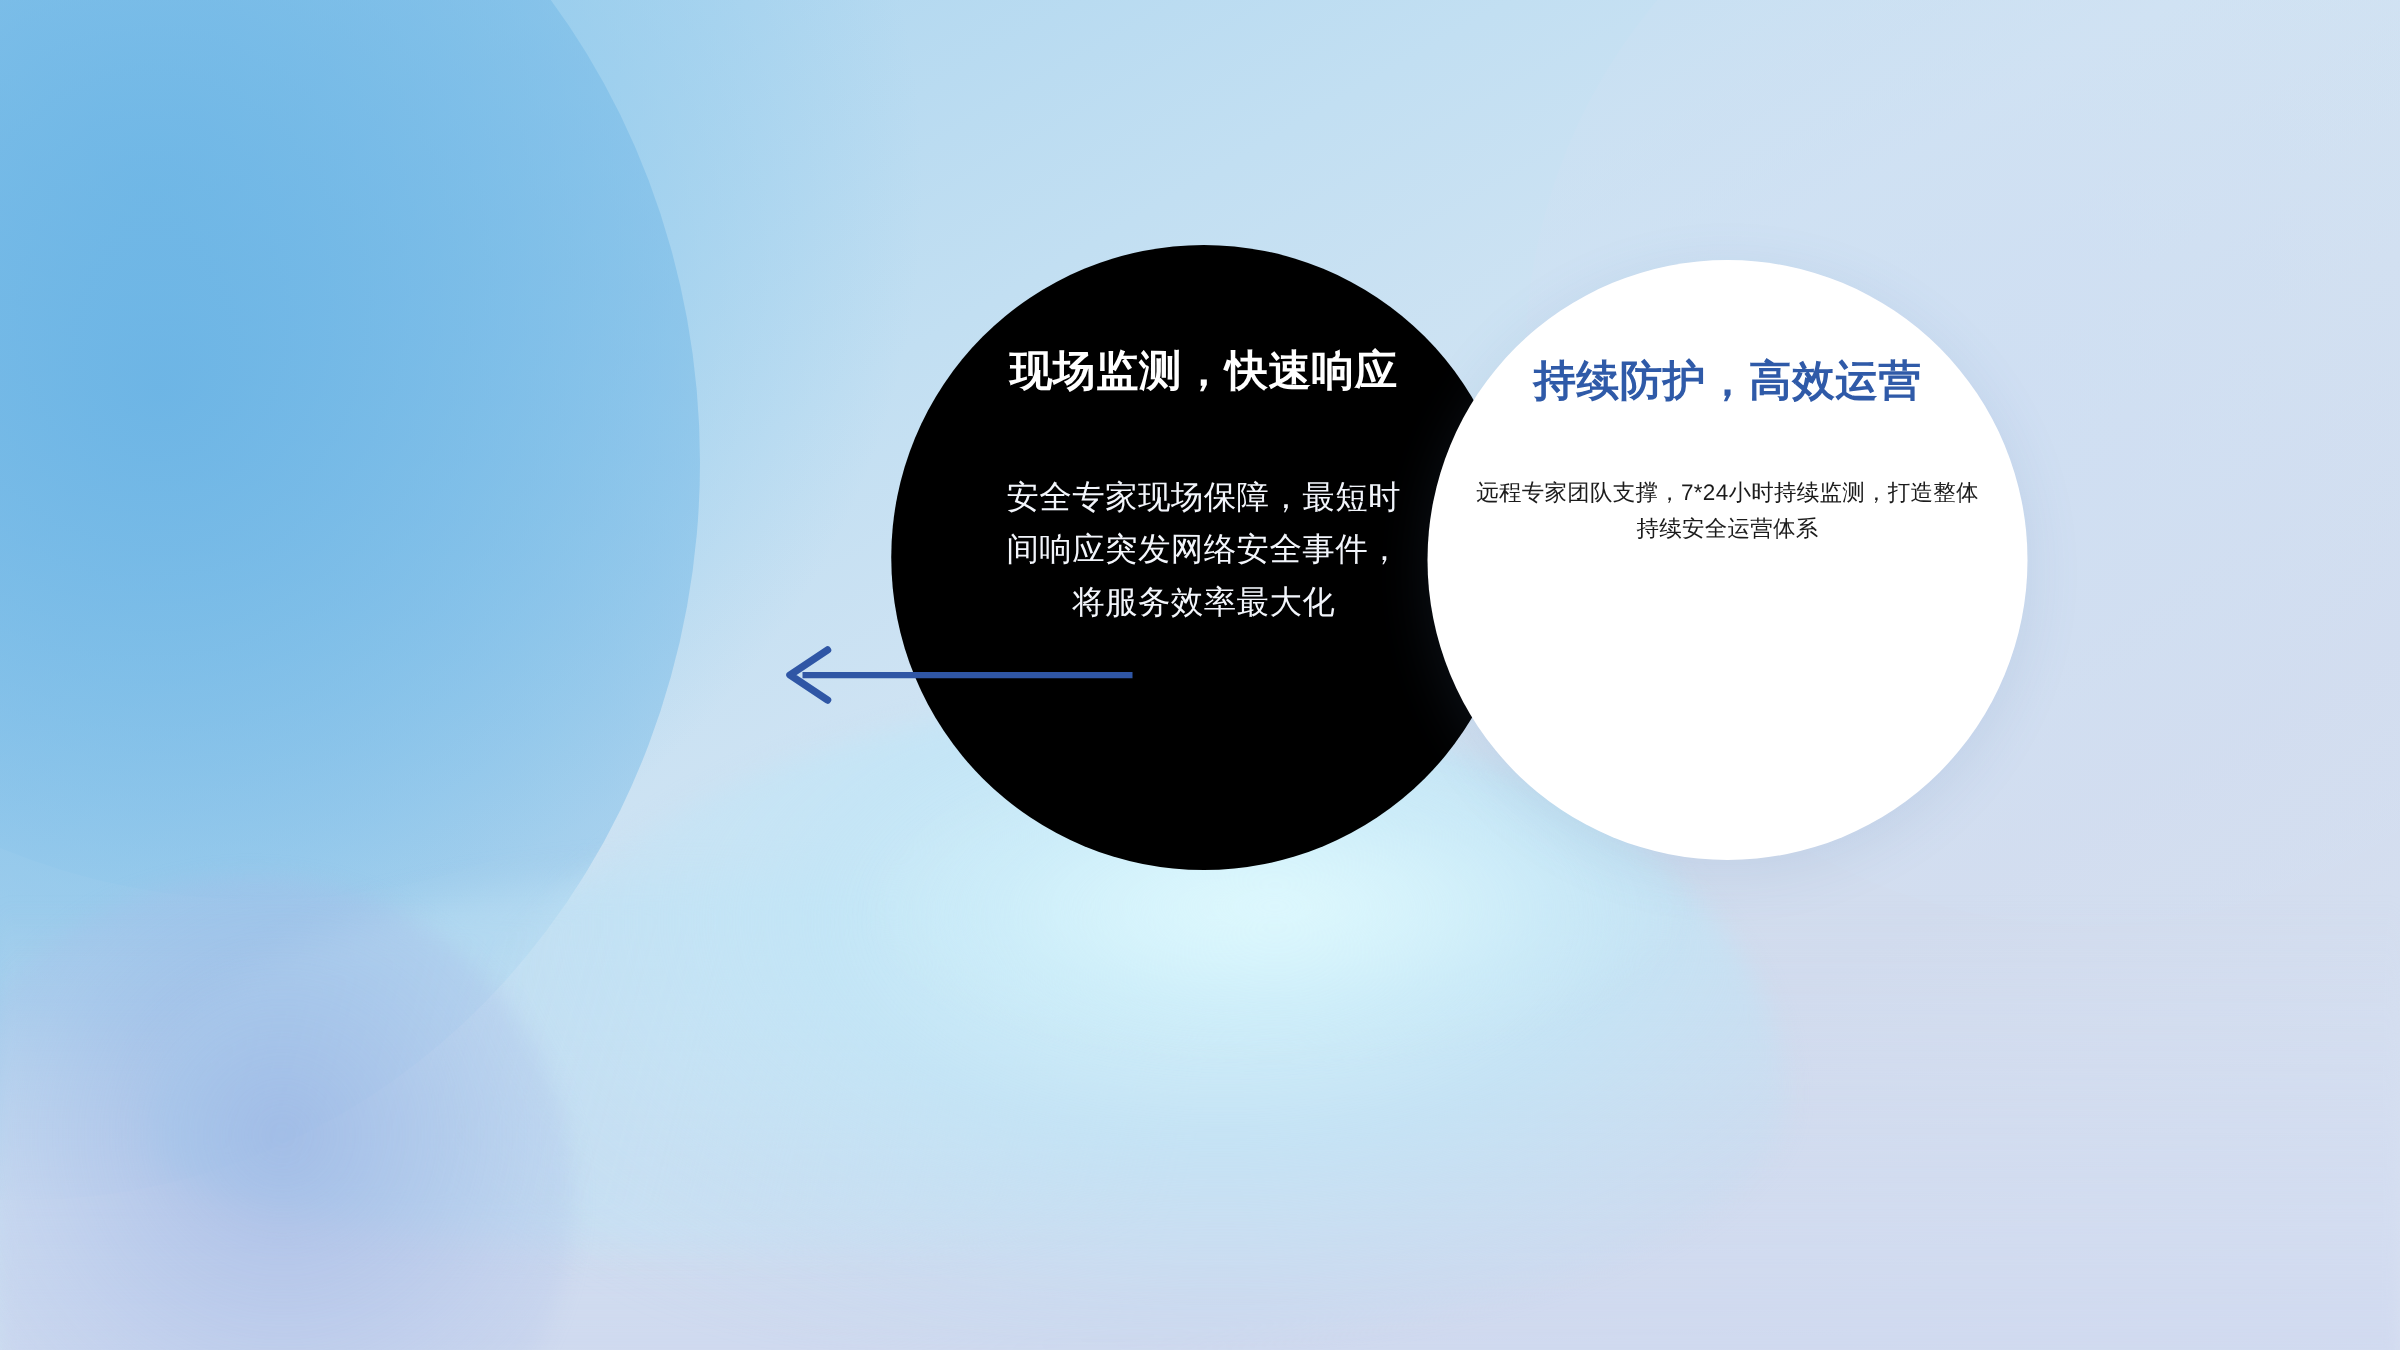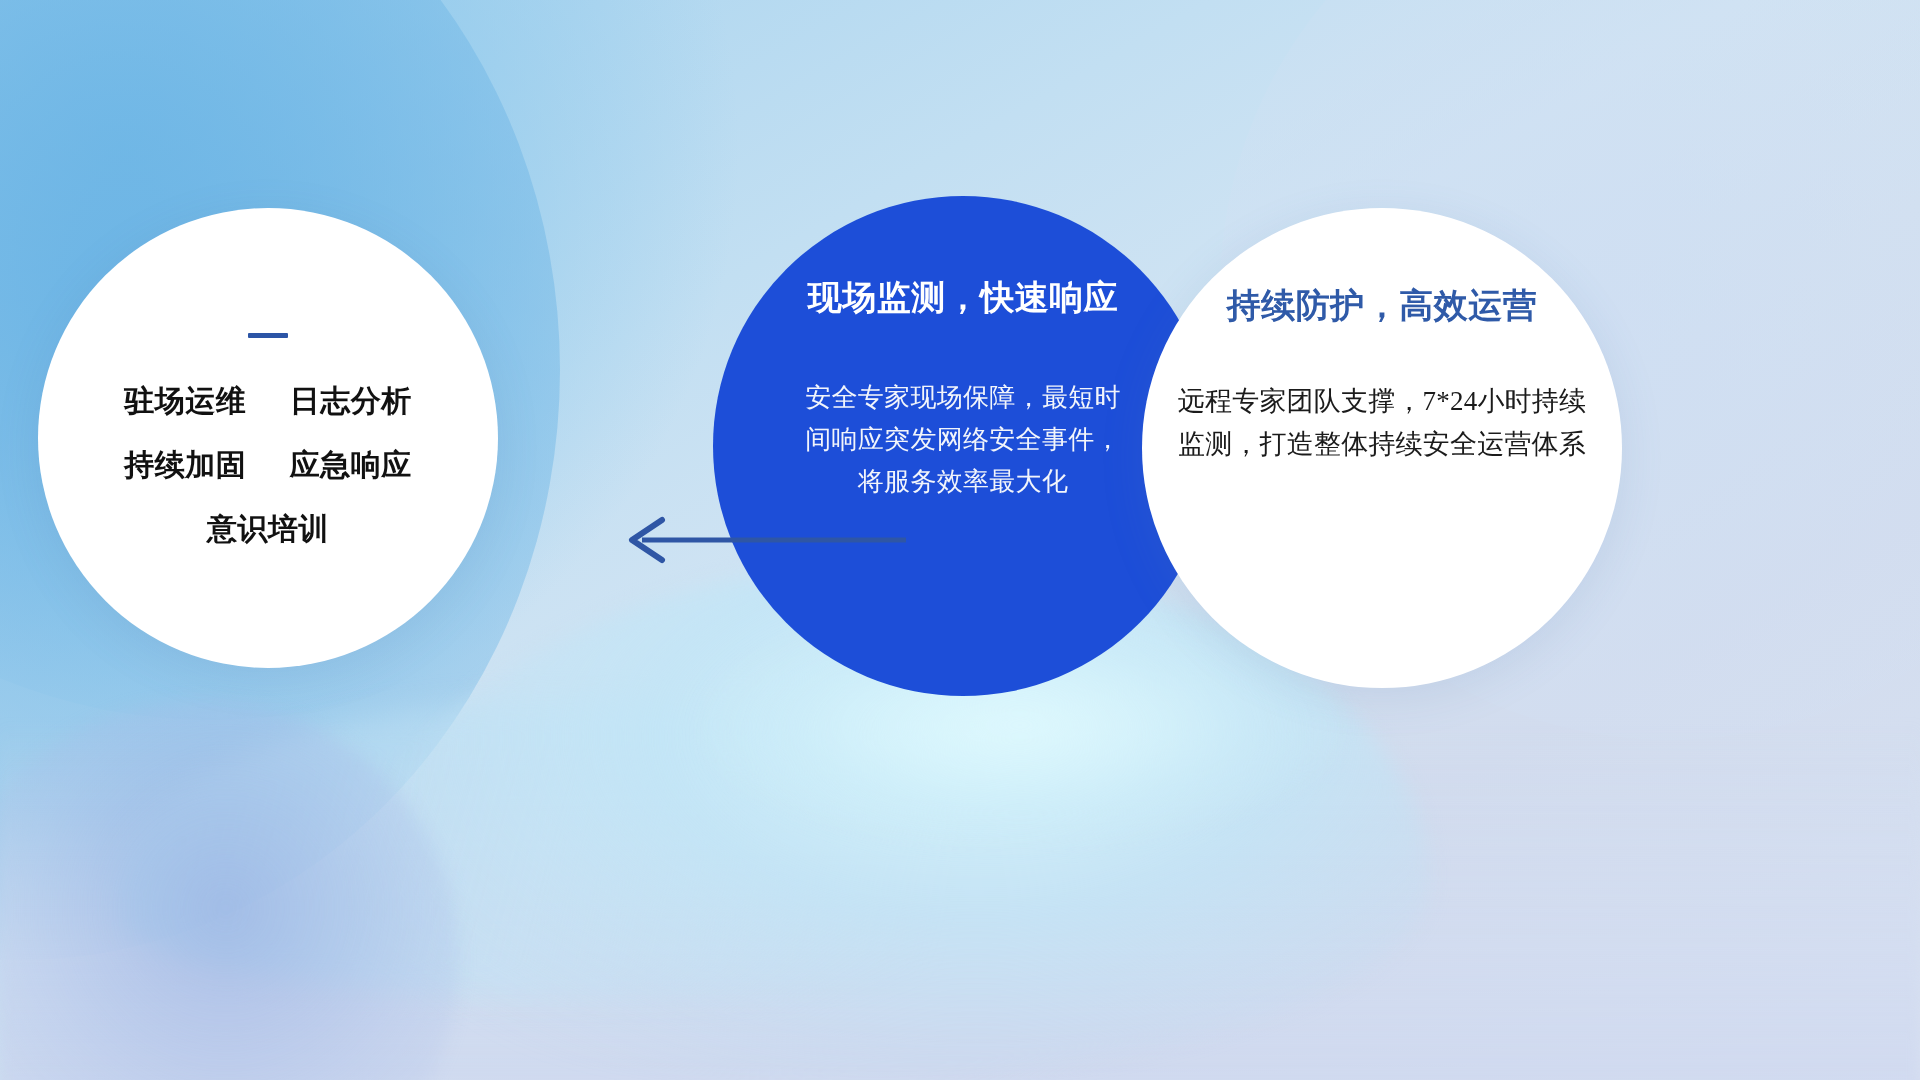--- a/index.html
+++ b/index.html
@@ -87,21 +87,21 @@
   .left-lines { text-align:center; }
   .left-line {
     color:#111111; font-weight:bold; font-size:30px; line-height:1;
     margin-bottom:34px; letter-spacing:.5px; white-space:nowrap;
   }
   .left-line.last { margin-bottom:0; }
   .gap { display:inline-block; width:26px; }
 
   .circle-mid {
     left:713px; top:196px; width:500px; height:500px;
-    background:#1d4ed8;
+    background:#000000;
     display:flex; flex-direction:column; align-items:center;
     padding-top:84px;
   }
   .mid-title {
     color:#ffffff; font-weight:bold; font-size:34px; line-height:1;
     white-space:nowrap; letter-spacing:.5px;
   }
   .mid-body {
     color:#f2f5fb; font-size:26px; line-height:1.62; text-align:center;
     width:320px; margin-top:62px; letter-spacing:.3px;
@@ -113,22 +113,22 @@
     box-shadow:0 10px 44px rgba(90,125,175,.14);
     display:flex; flex-direction:column; align-items:center;
     padding-top:80px;
     z-index:3;
   }
   .right-title {
     color:#2f5aa8; font-weight:bold; font-size:34px; line-height:1;
     white-space:nowrap; letter-spacing:.5px;
   }
   .right-body {
-    color:#1b1b1b; font-size:27px; line-height:1.6; text-align:center;
-    width:420px; margin-top:58px; letter-spacing:.2px;font-family:Liberation Serif, serif;
+    color:#1b1b1b; font-size:18px; line-height:1.6; text-align:center;
+    width:420px; margin-top:58px; letter-spacing:.2px;
   }
 
   
   #arrow-svg { position:absolute; left:590px; top:500px; width:320px; height:80px; z-index:4; }
 </style>
 </head>
 <body>
 
 <div id="bg">
   <div class="bg-base"></div>
@@ -147,37 +147,19 @@
   <div class="circle circle-mid">
     <div class="mid-title">现场监测，快速响应</div>
     <div class="mid-body">安全专家现场保障，最短时间响应突发网络安全事件，将服务效率最大化</div>
   </div>
 
   <div class="circle circle-right">
     <div class="right-title">持续防护，高效运营</div>
     <div class="right-body">远程专家团队支撑，7*24小时持续监测，打造整体持续安全运营体系</div>
   </div>
 
-  <div class="circle circle-left">
-    <div class="accent-dash"></div>
-    <div class="left-lines">
-      <div class="left-line">
-        <span>驻场运维</span>
-        <span class="gap"></span>
-        <span>日志分析</span>
-      </div>
-      <div class="left-line">
-        <span>持续加固</span>
-        <span class="gap"></span>
-        <span>应急响应</span>
-      </div>
-      <div class="left-line last">
-        <span>意识培训</span>
-      </div>
-    </div>
-  </div>
 
   <svg id="arrow-svg" viewBox="0 0 320 80">
     <line x1="316" y1="40" x2="52" y2="40" stroke="#2f56a5" stroke-width="5"></line>
     <polyline points="72,20 42,40 72,60" fill="none" stroke="#2f56a5" stroke-width="6" stroke-linecap="round" stroke-linejoin="round"></polyline>
   </svg>
 
 </div>
 
 </body></html>

